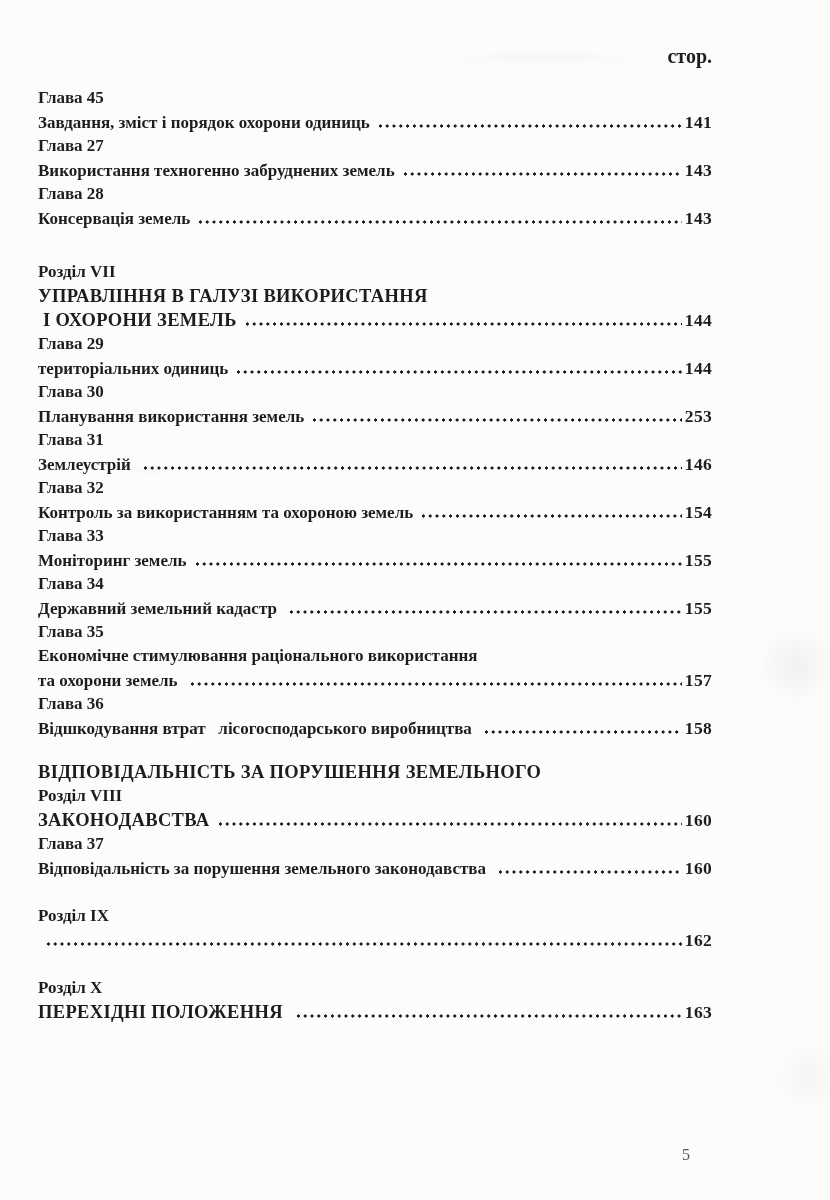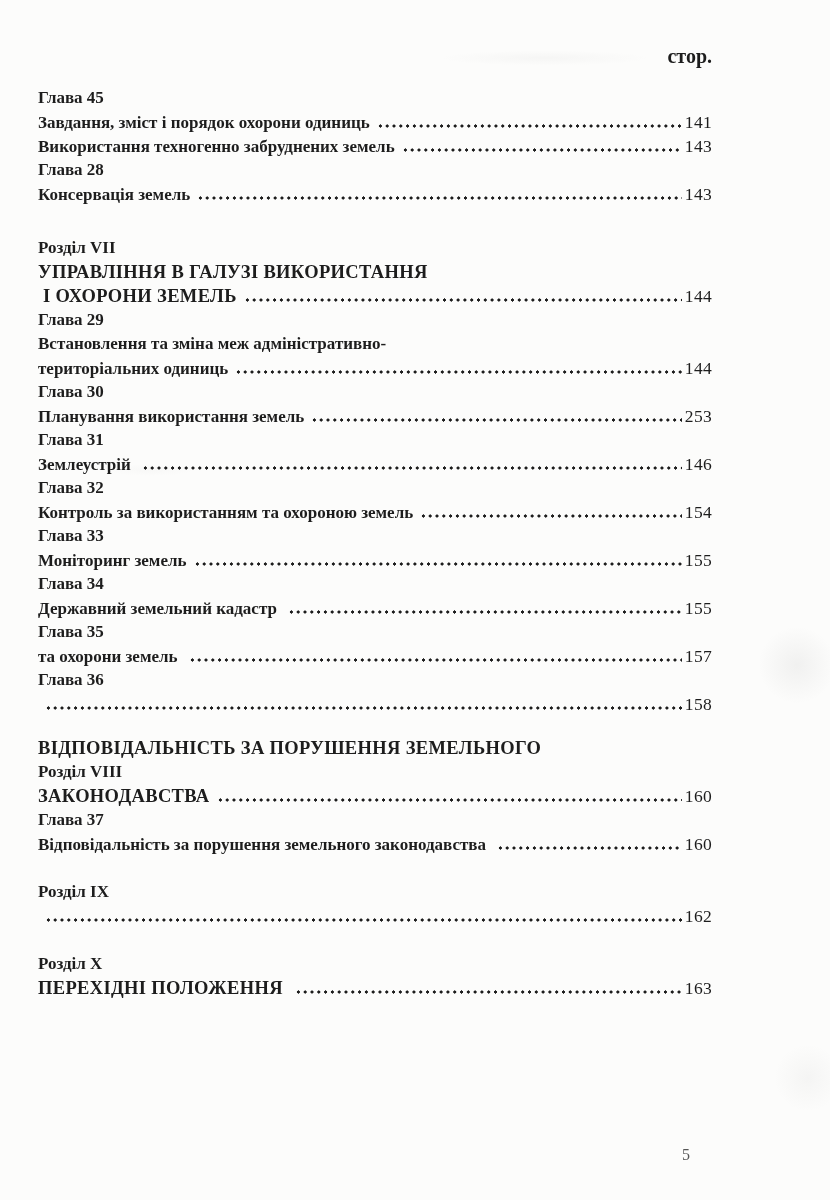--- a/index.html
+++ b/index.html
@@ -47,64 +47,65 @@
   .dots {
     flex: 1 1 auto;
     min-width: 18px;
     height: 4px;
     margin: 0 3px 1px 7px;
     background-image: radial-gradient(circle, #1d1d1d 1.45px, rgba(0,0,0,0) 1.75px);
     background-size: 6.8px 4px;
     background-repeat: repeat-x;
     background-position: left center;
   }
-  .pn { font-weight: 400; font-size: 17.5px; letter-spacing: 0.3px; }
+  .pn { font-weight: 700; font-size: 17.5px; letter-spacing: 0.3px; }
   .gap { width: 100%; }
   .footer-num {
     position: absolute;
     top: 1146px;
     left: 682px;
     font-size: 16px;
     font-weight: 400;
     color: #565656;
   }
 </style>
 </head>
 <body>
 
 <div class="page">
   <div class="header">стор.</div>
 
   <div class="toc">
       <div class="row"><span class="t">Глава 45</span></div>
       <div class="row"><span class="t">Завдання, зміст і порядок охорони одиниць</span><span class="dots"></span><span class="pn">141</span></div>
+      <div class="row"><span class="t">Глава 27</span></div>
       <div class="row"><span class="t">Використання техногенно забруднених земель</span><span class="dots"></span><span class="pn">143</span></div>
       <div class="row"><span class="t">Глава 28</span></div>
       <div class="row"><span class="t">Консервація земель</span><span class="dots"></span><span class="pn">143</span></div>
       <div class="gap" style="height: 30px;"></div>
       <div class="row"><span class="t">Розділ VII</span></div>
       <div class="row caps"><span class="t">УПРАВЛІННЯ В ГАЛУЗІ ВИКОРИСТАННЯ</span></div>
       <div class="row caps"><span class="t"> І ОХОРОНИ ЗЕМЕЛЬ</span><span class="dots"></span><span class="pn">144</span></div>
       <div class="row"><span class="t">Глава 29</span></div>
-      <div class="row"><span class="t">Встановлення та зміна меж адміністративно-</span></div>
       <div class="row"><span class="t">територіальних одиниць</span><span class="dots"></span><span class="pn">144</span></div>
       <div class="row"><span class="t">Глава 30</span></div>
       <div class="row"><span class="t">Планування використання земель</span><span class="dots"></span><span class="pn">253</span></div>
       <div class="row"><span class="t">Глава 31</span></div>
       <div class="row"><span class="t">Землеустрій </span><span class="dots"></span><span class="pn">146</span></div>
       <div class="row"><span class="t">Глава 32</span></div>
       <div class="row"><span class="t">Контроль за використанням та охороною земель</span><span class="dots"></span><span class="pn">154</span></div>
       <div class="row"><span class="t">Глава 33</span></div>
       <div class="row"><span class="t">Моніторинг земель</span><span class="dots"></span><span class="pn">155</span></div>
       <div class="row"><span class="t">Глава 34</span></div>
       <div class="row"><span class="t">Державний земельний кадастр </span><span class="dots"></span><span class="pn">155</span></div>
       <div class="row"><span class="t">Глава 35</span></div>
+      <div class="row"><span class="t">Економічне стимулювання раціонального використання</span></div>
       <div class="row"><span class="t">та охорони земель </span><span class="dots"></span><span class="pn">157</span></div>
       <div class="row"><span class="t">Глава 36</span></div>
-      <div class="row"><span class="dots"></span><span class="pn">158</span></div>
+      <div class="row"><span class="t">Відшкодування втрат   лісогосподарського виробництва </span><span class="dots"></span><span class="pn">158</span></div>
       <div class="gap" style="height: 20px;"></div>
       <div class="row caps"><span class="t">ВІДПОВІДАЛЬНІСТЬ ЗА ПОРУШЕННЯ ЗЕМЕЛЬНОГО</span></div>
       <div class="row"><span class="t">Розділ VIII</span></div>
       <div class="row caps"><span class="t">ЗАКОНОДАВСТВА</span><span class="dots"></span><span class="pn">160</span></div>
       <div class="row"><span class="t">Глава 37</span></div>
       <div class="row"><span class="t">Відповідальність за порушення земельного законодавства </span><span class="dots"></span><span class="pn">160</span></div>
       <div class="gap" style="height: 24px;"></div>
       <div class="row"><span class="t">Розділ IX</span></div>
       <div class="row caps"><span class="dots"></span><span class="pn">162</span></div>
       <div class="gap" style="height: 24px;"></div>

